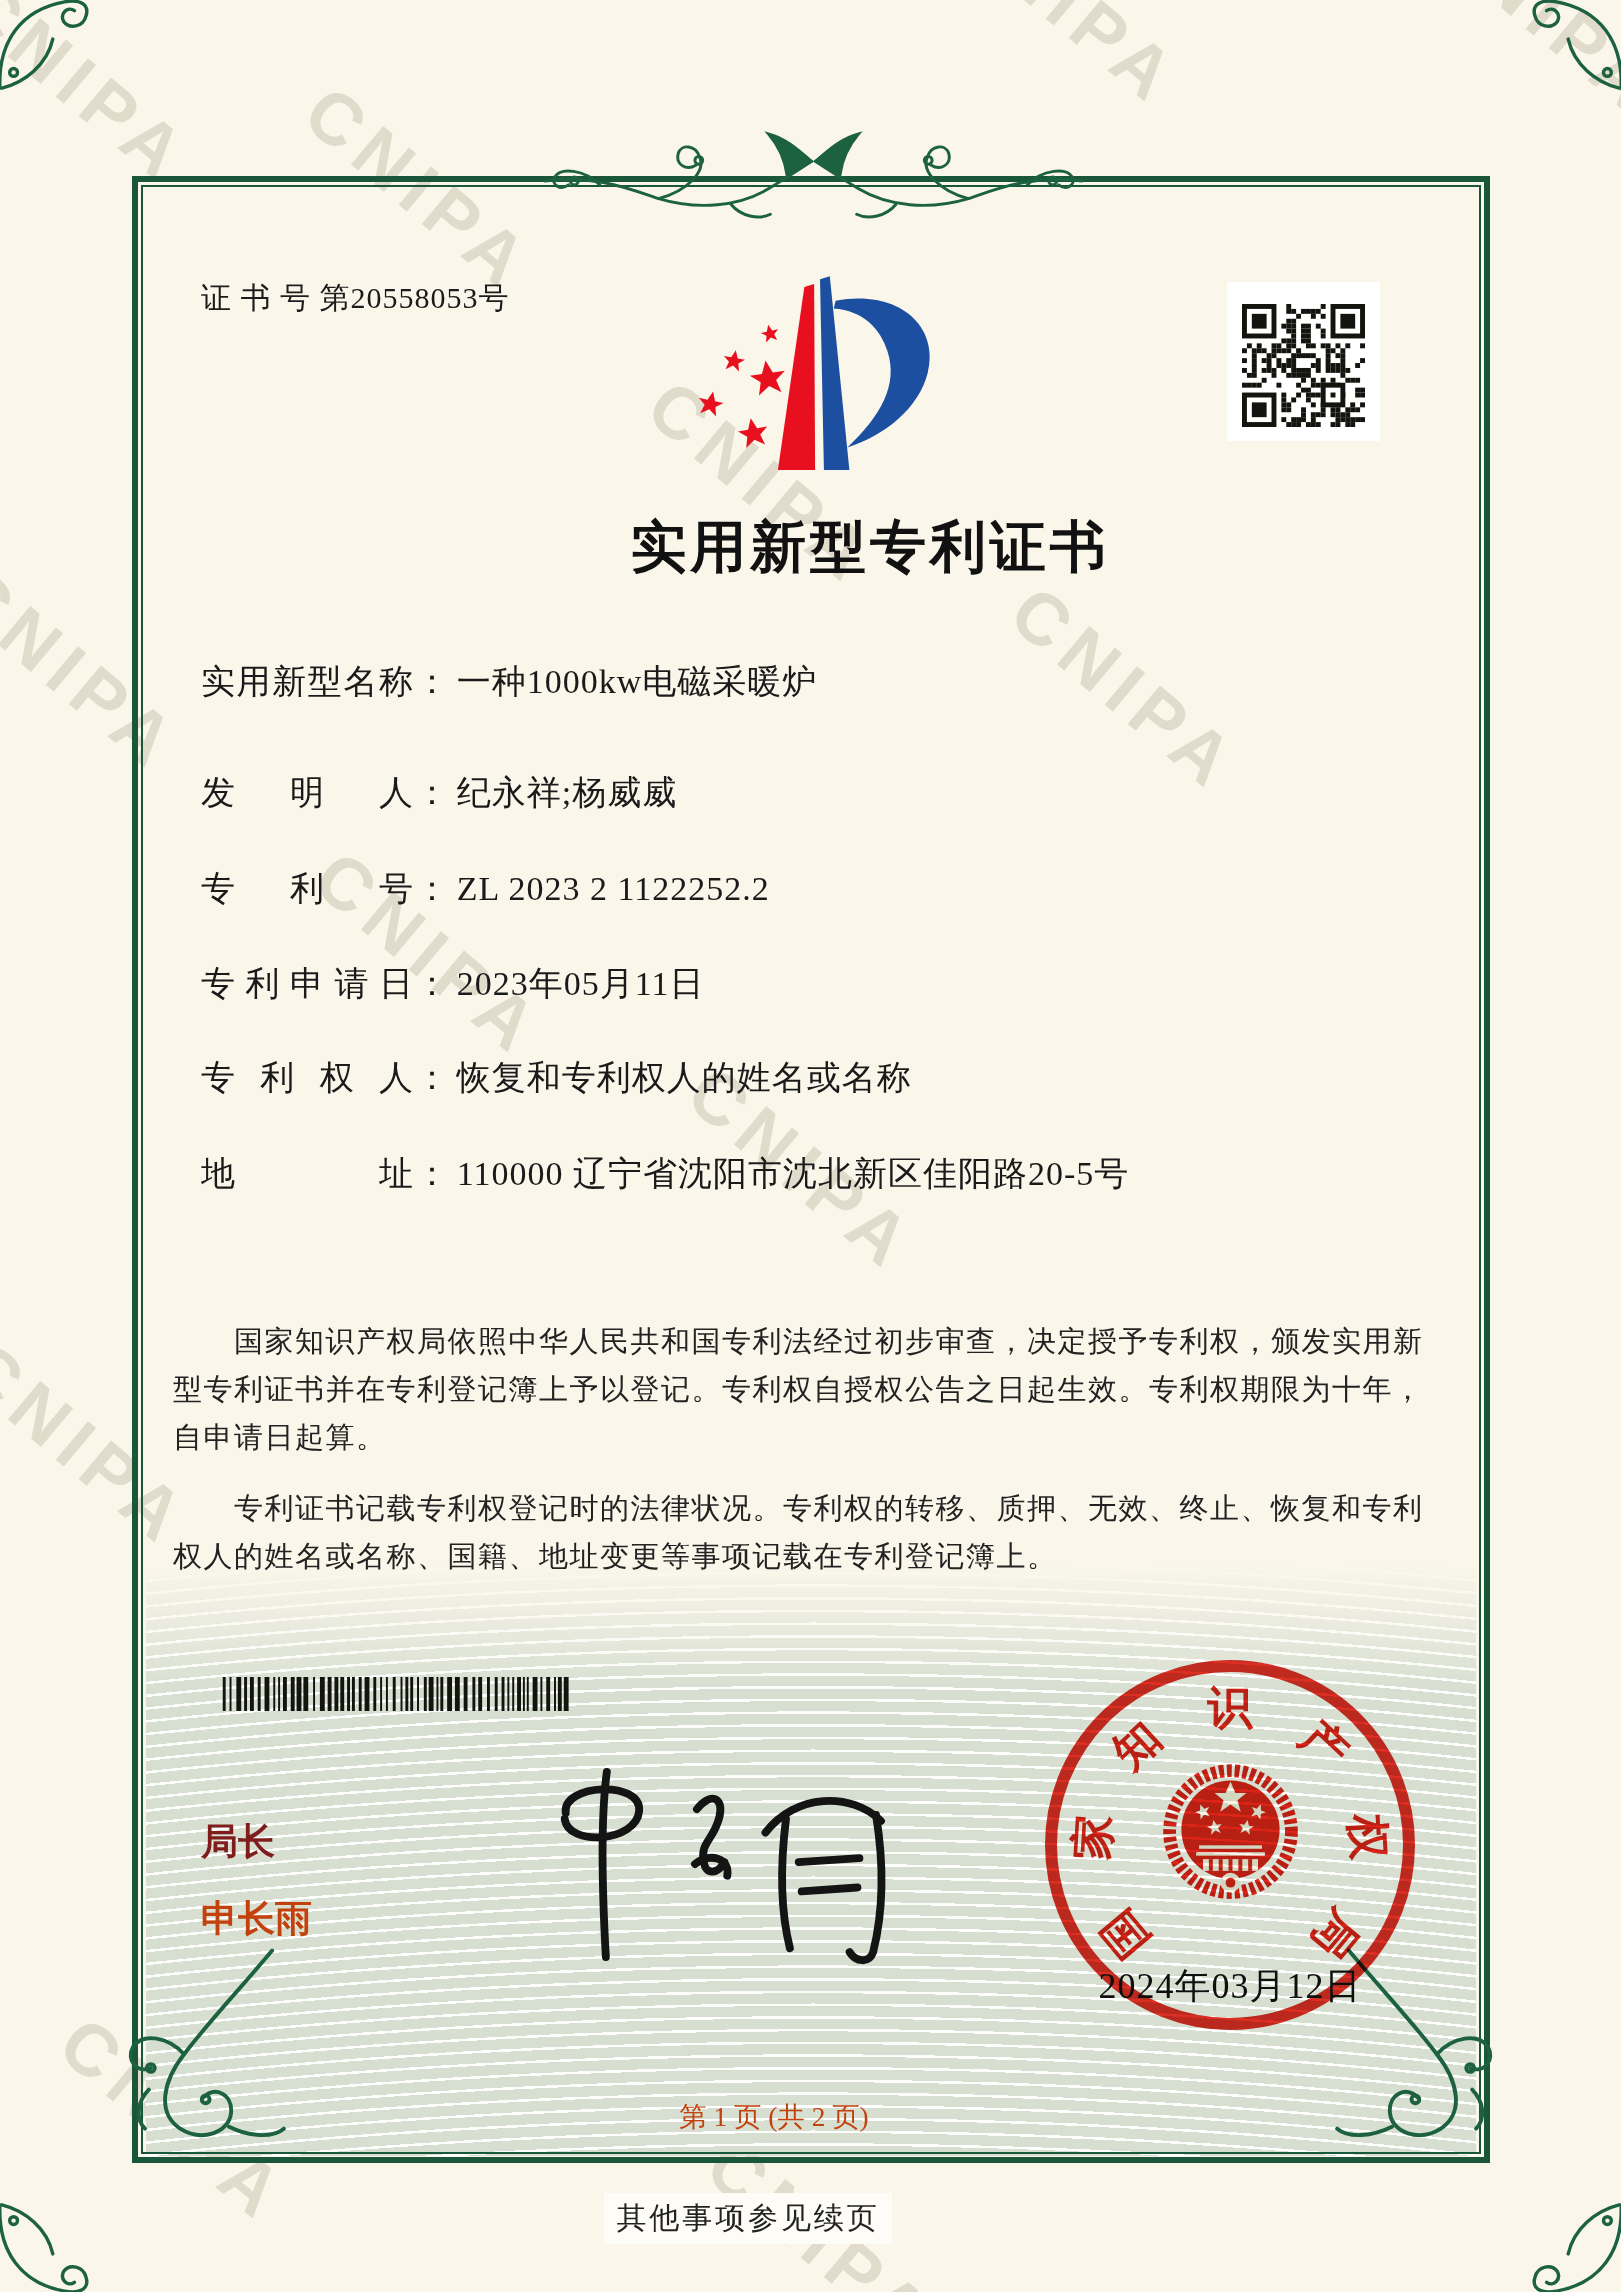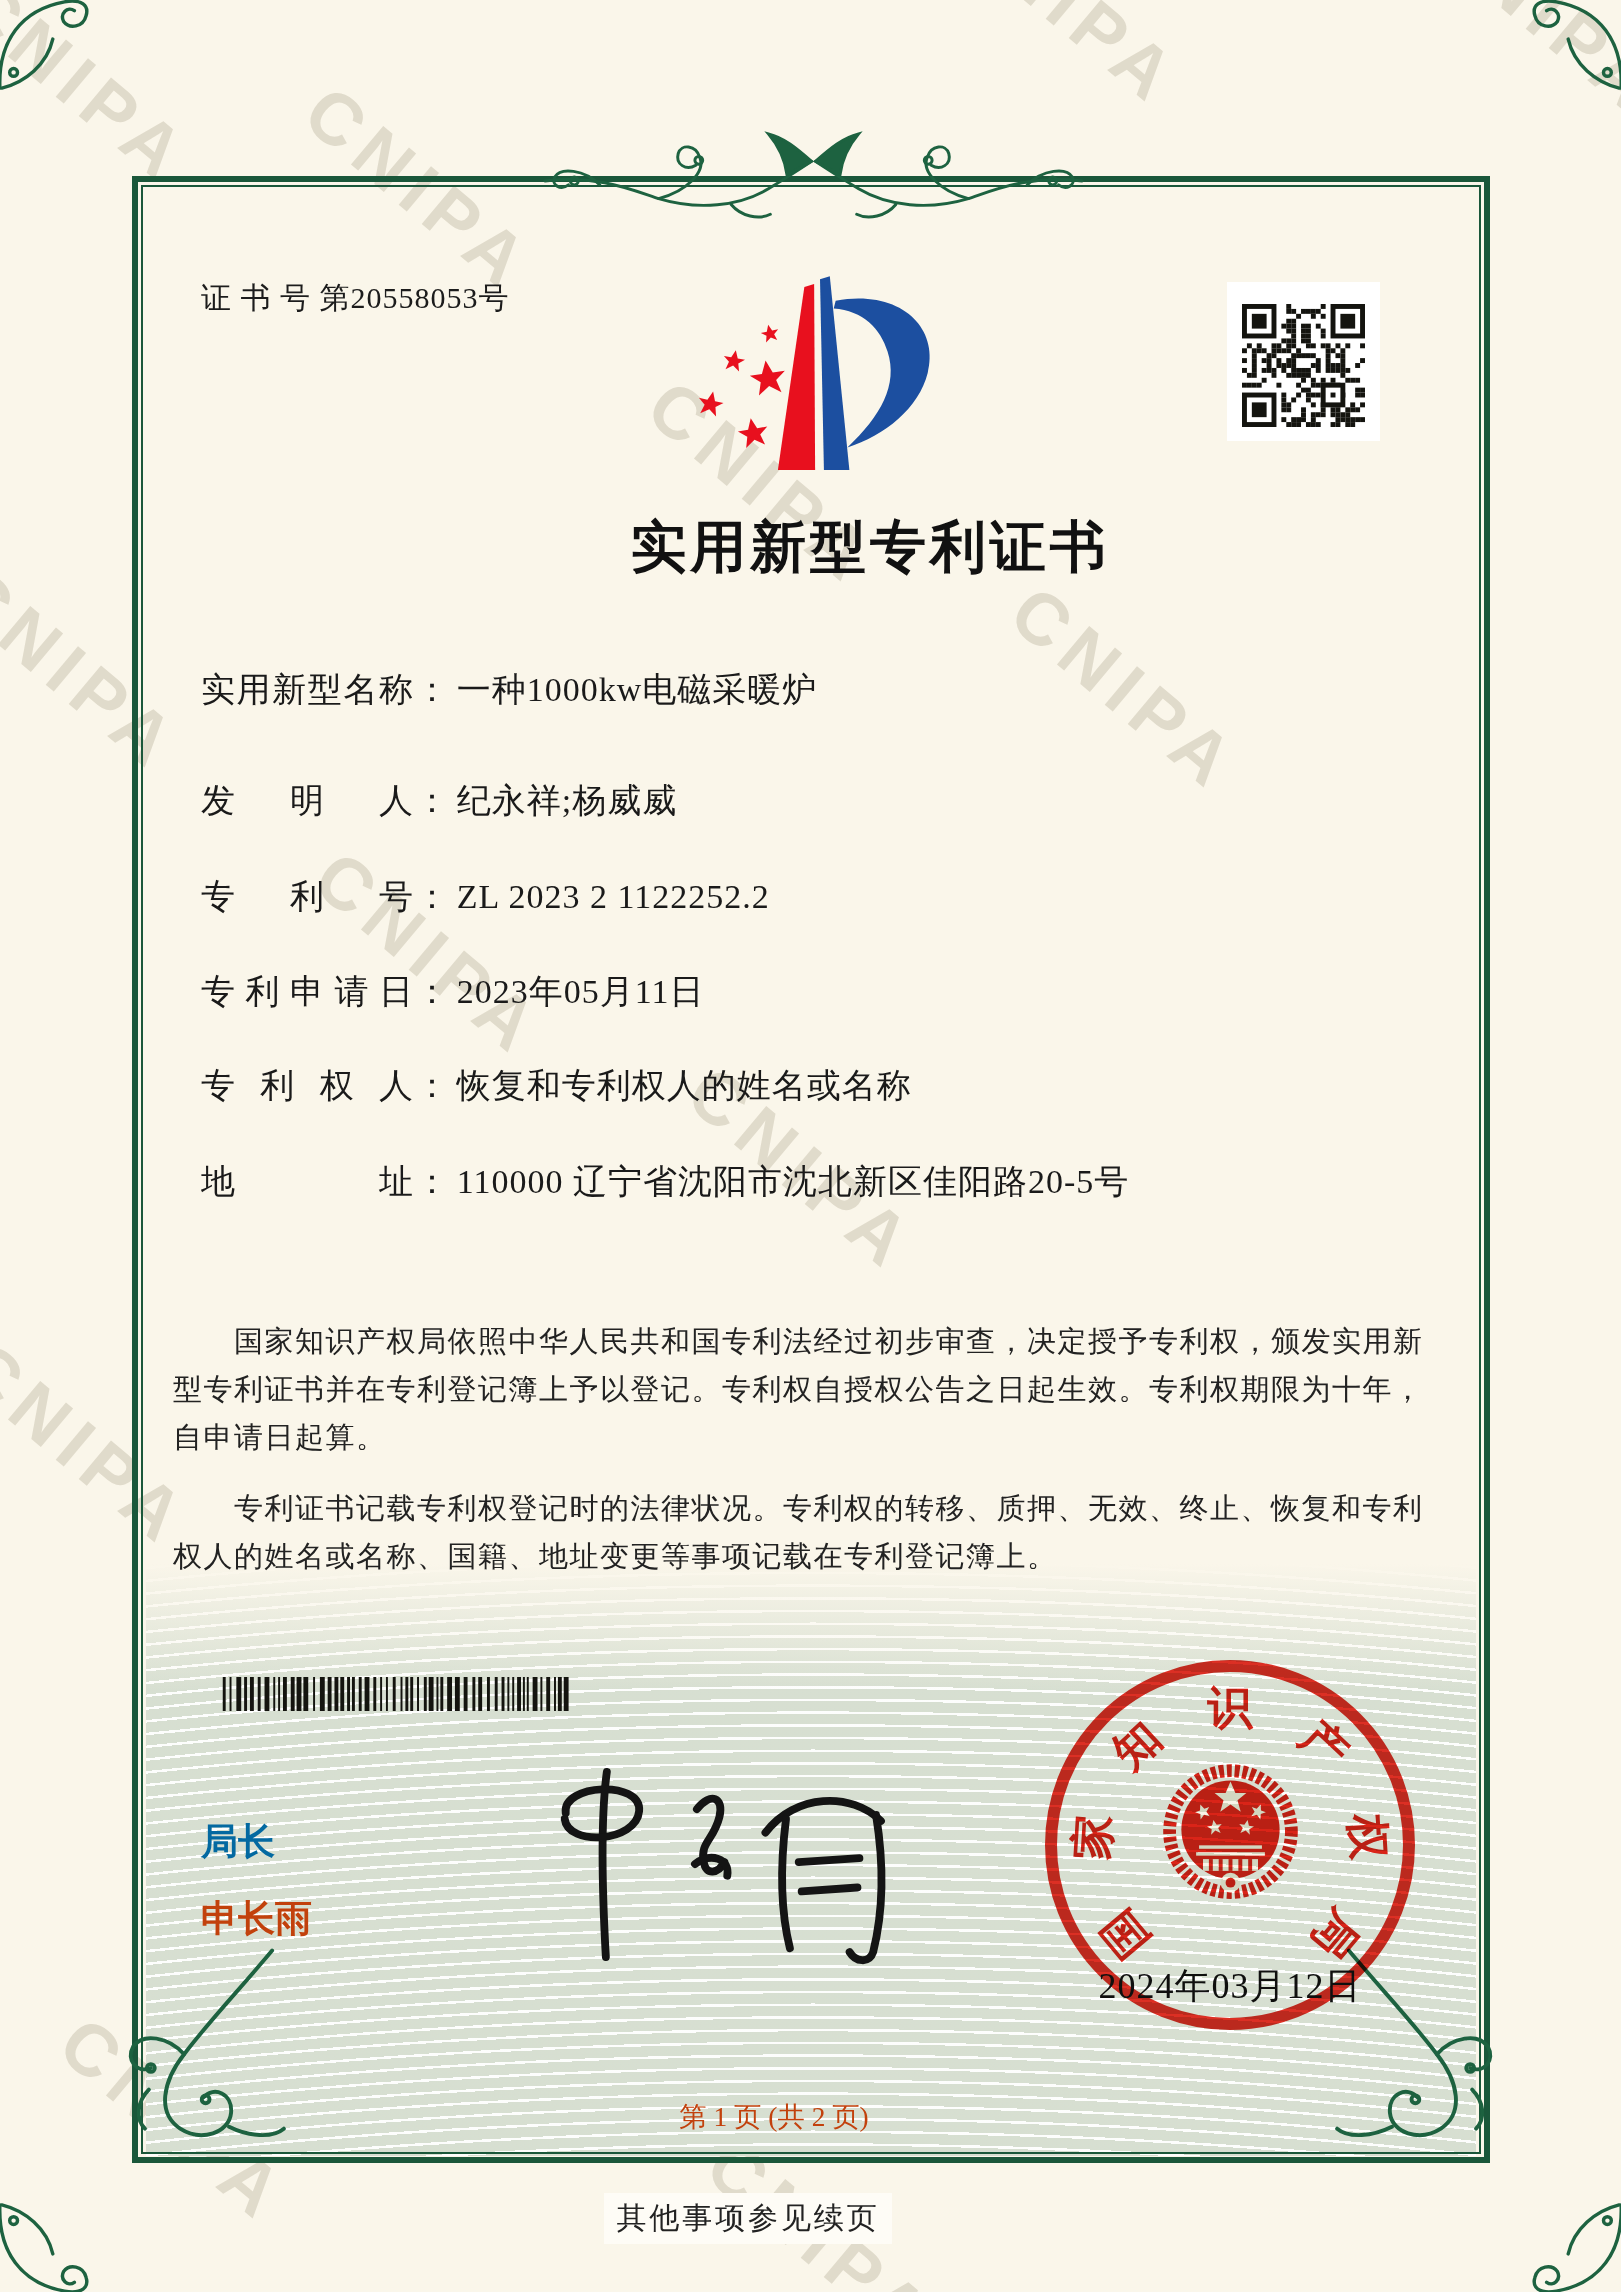--- a/index.html
+++ b/index.html
@@ -29,33 +29,33 @@
   .orn-bl{left:90px;top:1933px;}
   .orn-br{left:1335px;top:1933px;transform:scaleX(-1);}
   
   .cert-number{position:absolute;left:201px;top:278px;font-size:30px;letter-spacing:1px;z-index:4;color:#1c1c1c;}
   .logo{position:absolute;left:681px;top:271px;width:279px;height:214px;z-index:4;}
   .qr{position:absolute;left:1227px;top:282px;width:153px;height:159px;background:#ffffff;z-index:4;}
   #qr-modules{position:absolute;left:14.7px;top:21.6px;width:123px;height:123px;}
   .title{position:absolute;left:132px;width:1476px;top:510px;text-align:center;font-size:56px;
          font-weight:700;letter-spacing:3.9px;color:#111;z-index:4;}
   
-  .frow{position:absolute;left:201px;font-size:34px;white-space:nowrap;z-index:4;color:#1a1a1a;margin-top:8px;}
+  .frow{position:absolute;left:201px;font-size:34px;white-space:nowrap;z-index:4;color:#1a1a1a;}
   .flabel{display:inline-block;width:212px;text-align:justify;text-align-last:justify;}
   .flabel-sm{display:inline-block;width:192px;text-align:justify;text-align-last:justify;}
   .fcolon{display:inline-block;margin:0 7.8px 0 2px;}
   .fvalue{letter-spacing:1px;}
   .frow7b{position:absolute;left:573px;top:0;white-space:nowrap;}
   
   .paras{position:absolute;left:173px;top:1317px;width:1261px;z-index:4;font-size:29px;line-height:48px;color:#222;}
   .paras p{margin:0 0 22.5px 0;text-indent:61px;letter-spacing:1.5px;}
   
   .barcode{position:absolute;left:221px;top:1677px;width:361px;height:34px;z-index:4;}
   .sig-title{position:absolute;left:201px;top:1817px;font-size:37px;font-weight:700;z-index:4;
-             font-family:"Liberation Sans","DejaVu Sans",sans-serif;color:#0369a1;}
+             font-family:"Liberation Sans","DejaVu Sans",sans-serif;color:#7f1d1d;}
   .sig-name{position:absolute;left:201px;top:1894px;font-size:37px;font-weight:700;z-index:4;
             font-family:"Liberation Sans","DejaVu Sans",sans-serif;color:#c2410c;}
   .signature{position:absolute;left:505px;top:1754px;z-index:4;}
   
   .seal{position:absolute;left:1045px;top:1660px;width:370px;height:370px;z-index:5;mix-blend-mode:multiply;}
   .seal-ring{position:absolute;inset:0;border:12.7px solid #dc2418;border-radius:50%;opacity:.95;}
   .seal-char{position:absolute;left:50%;top:50%;width:47px;height:47px;margin:-23.5px;
              font-size:45px;font-weight:700;color:#dc2418;text-align:center;line-height:47px;}
   .seal-emblem{position:absolute;left:102px;top:93px;}
   .seal-date{position:absolute;left:0;width:100%;top:302px;text-align:center;font-size:36px;

